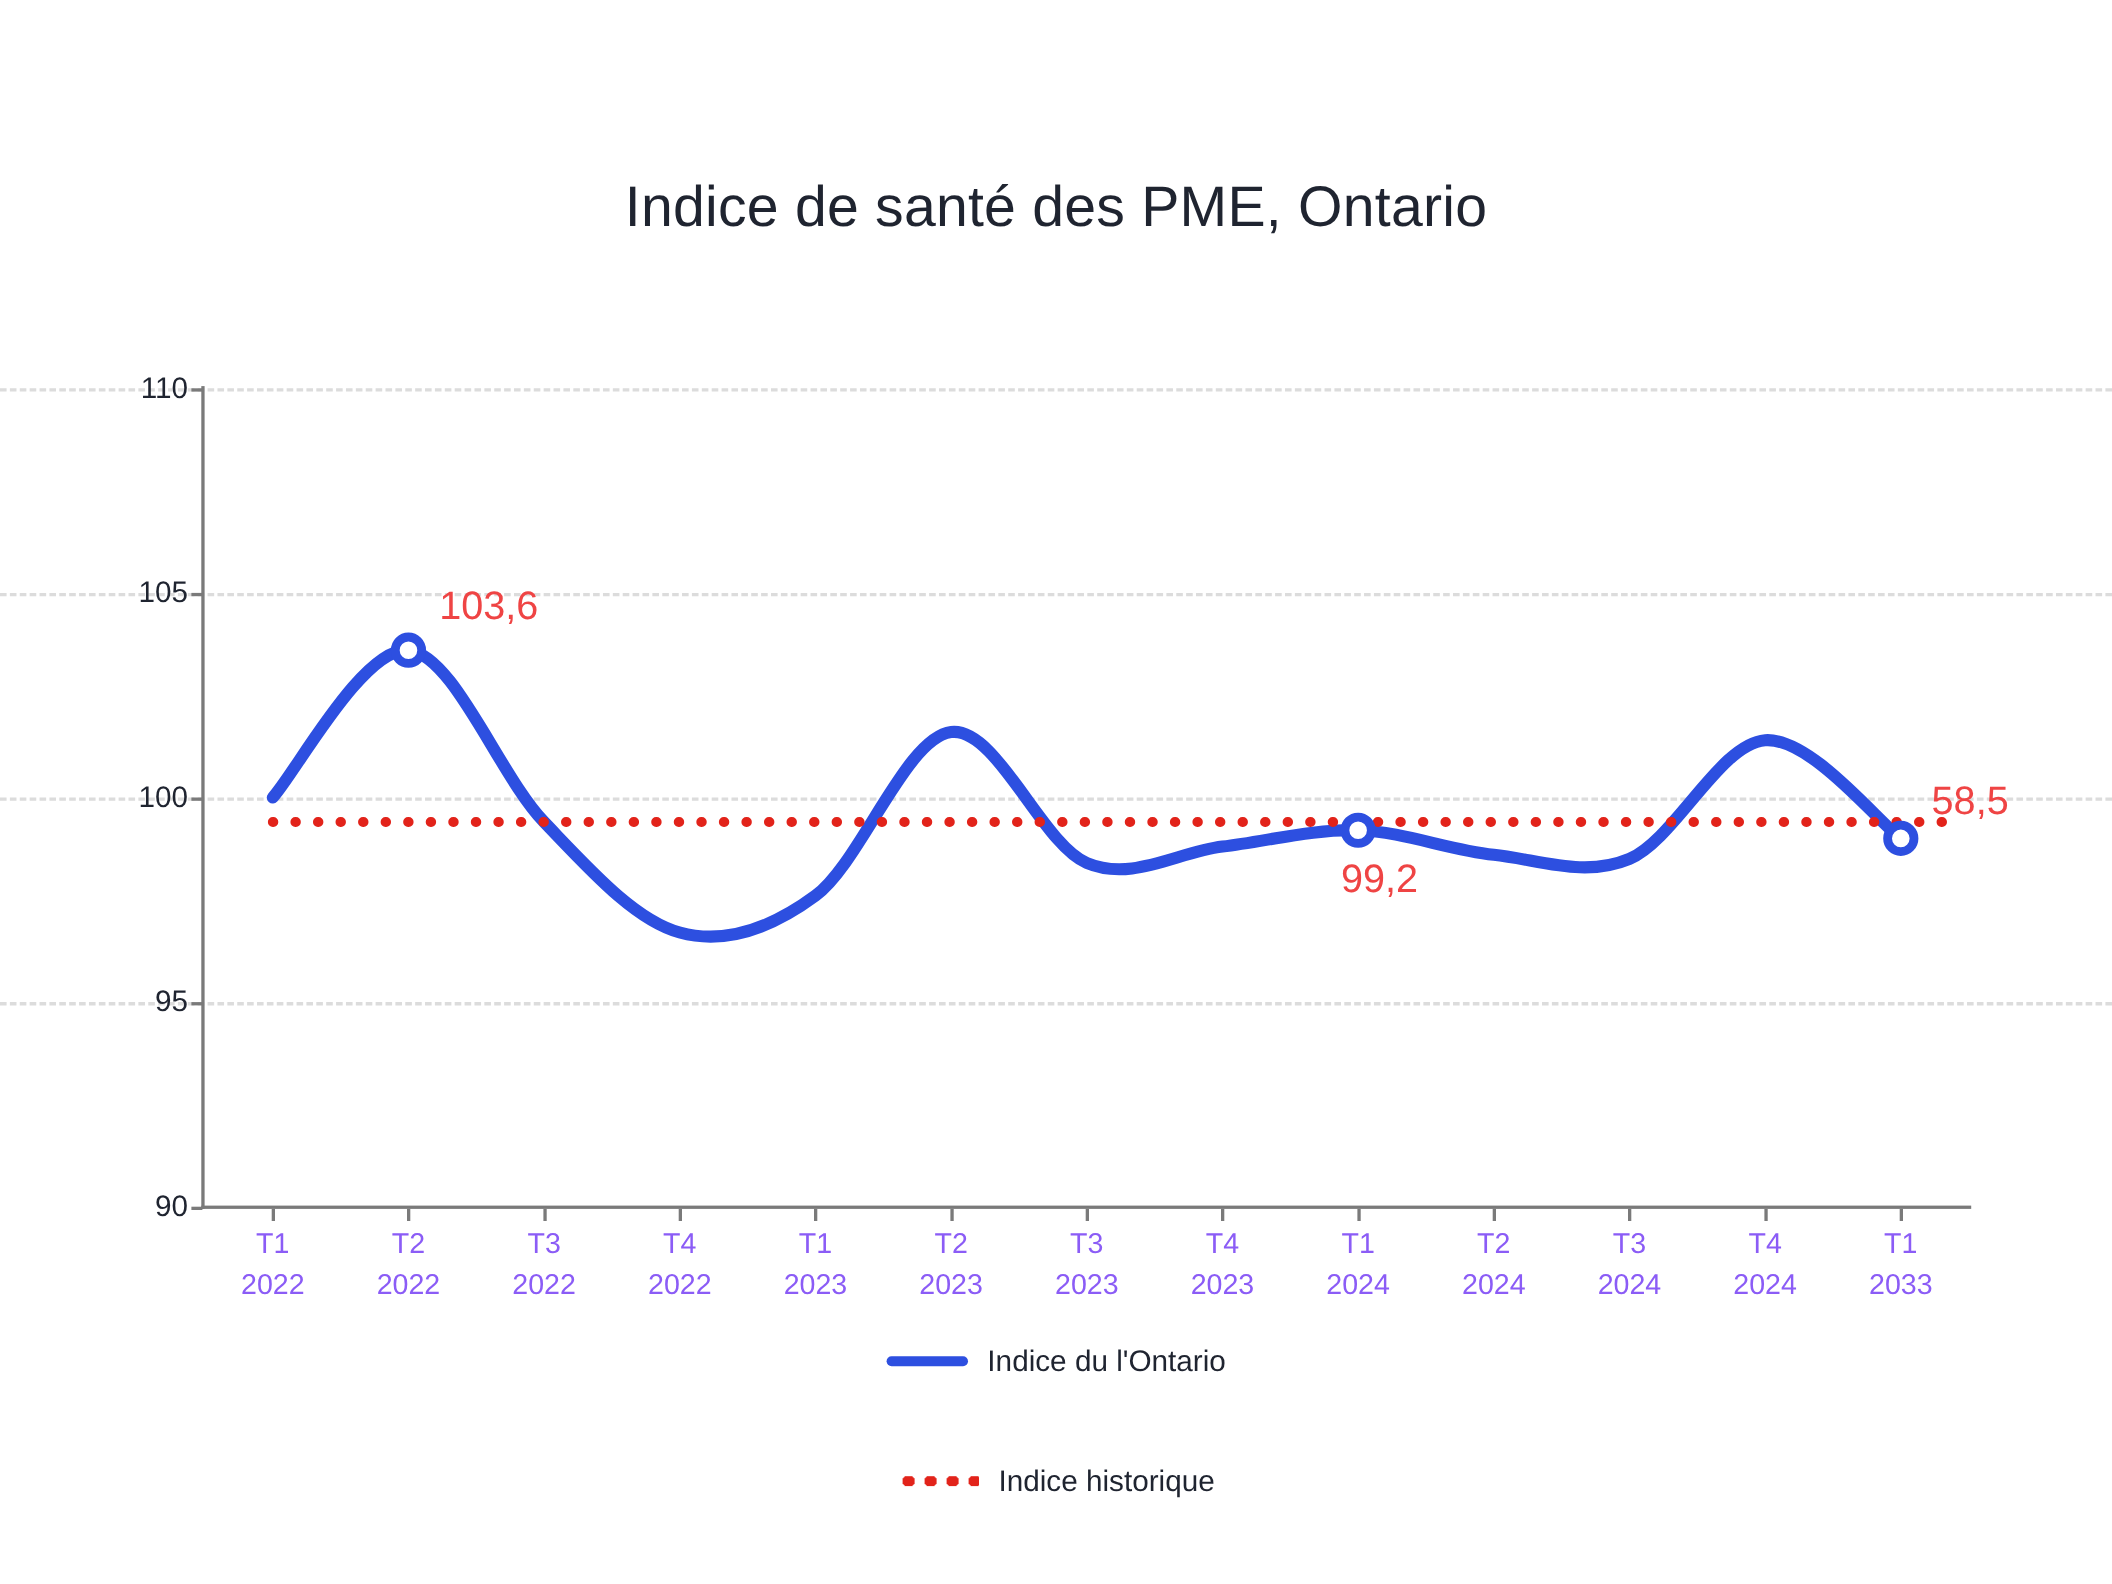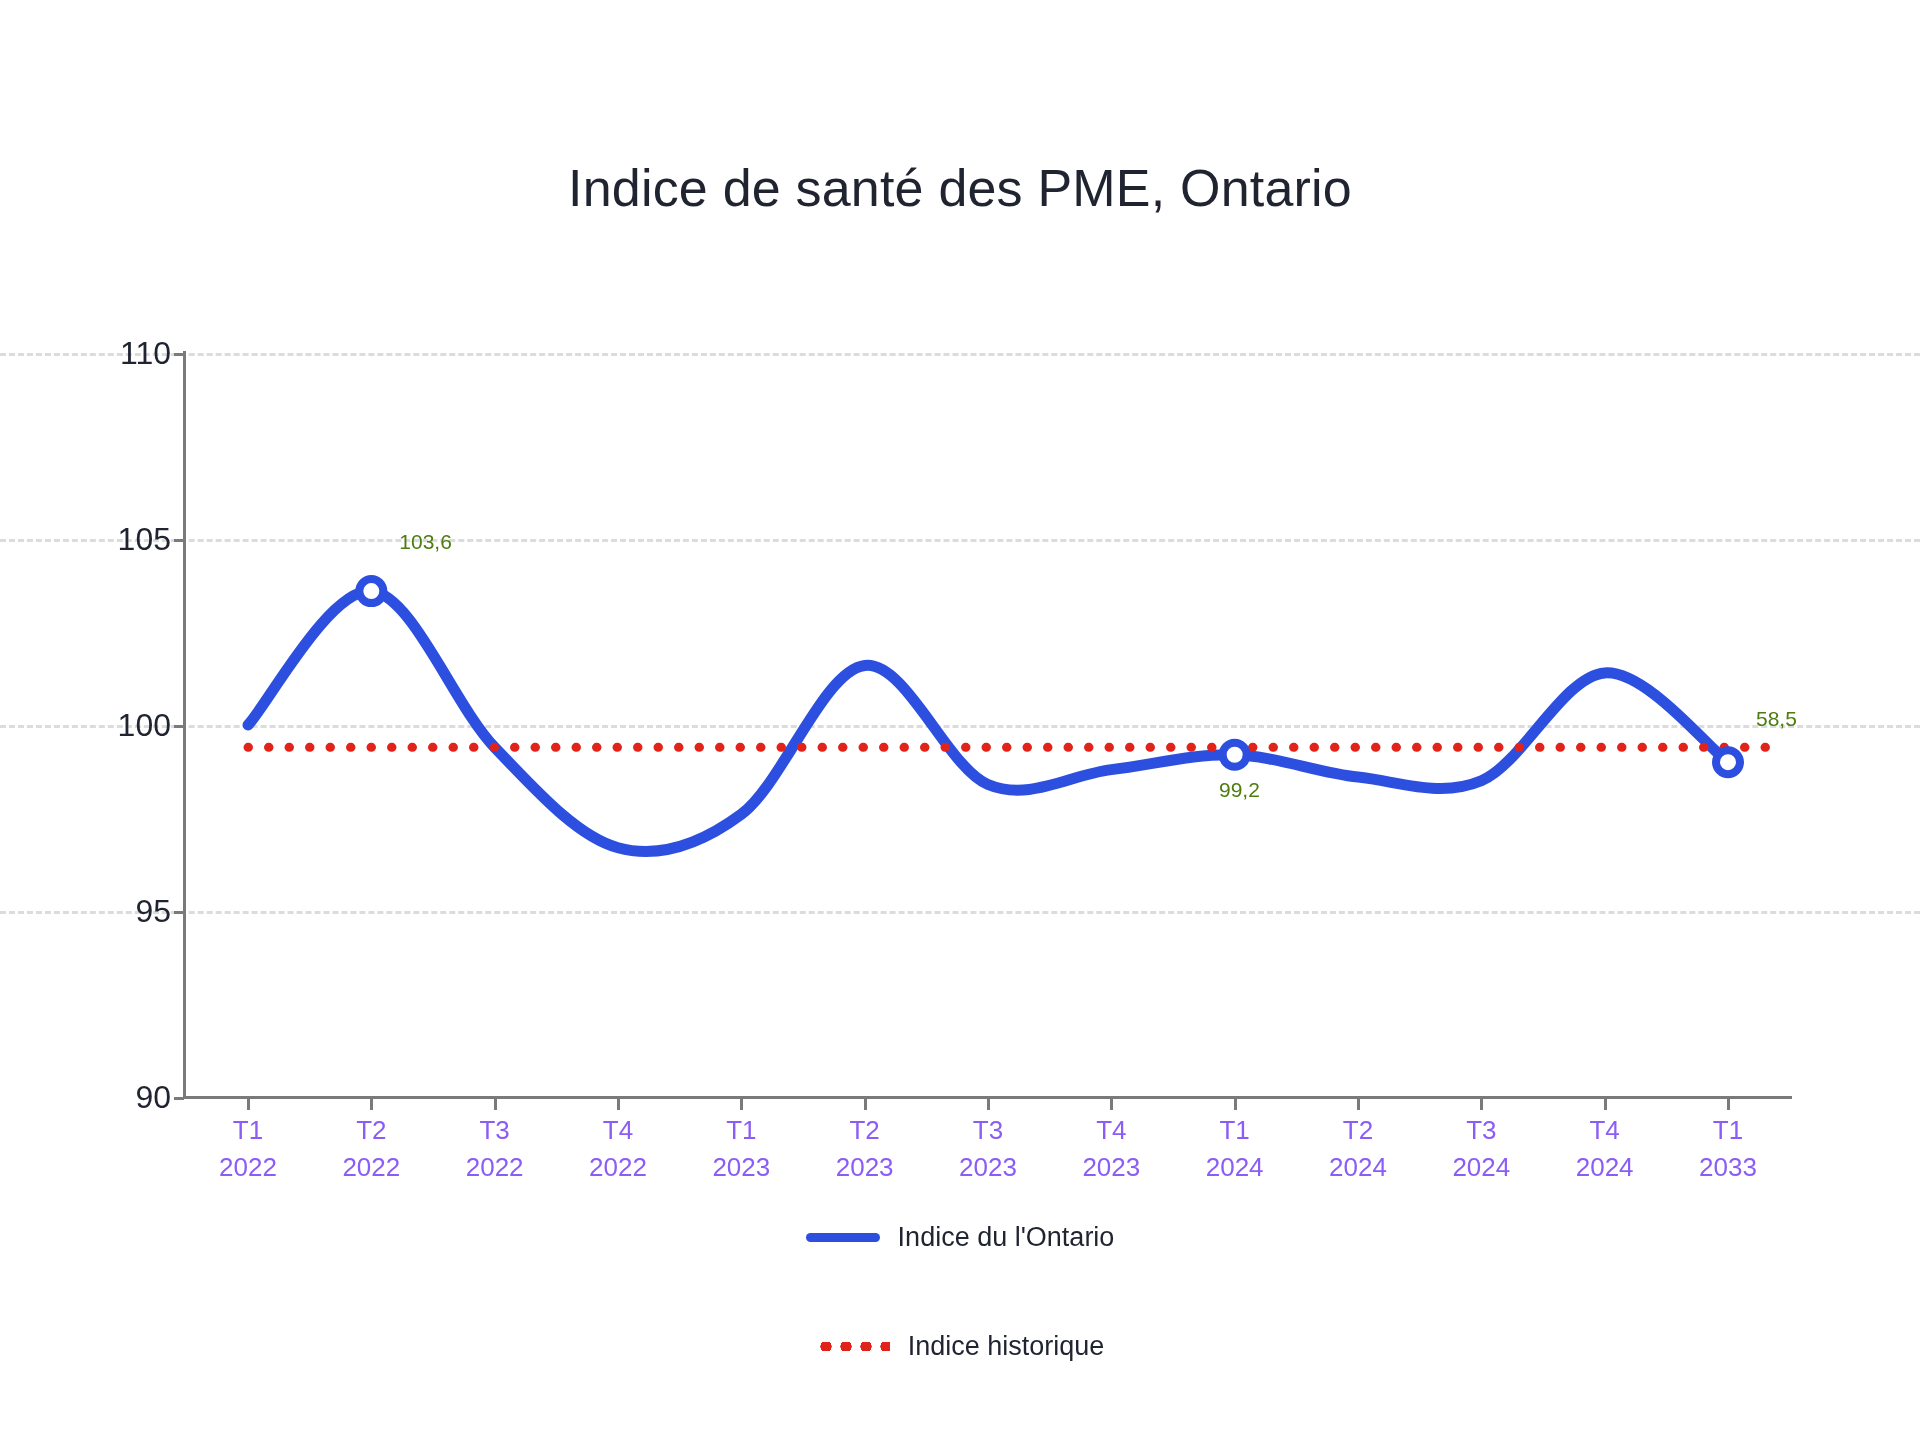--- a/index.html
+++ b/index.html
@@ -53,21 +53,21 @@
     top: 1096px;
     width: 1609px;
     height: 3px;
     background: #7a7a7a;
   }
   .y-tick {
     position: absolute;
     left: 113px;
     width: 58px;
     text-align: right;
-    font-size: 32px;
+    font-size: 27px;
     color: #1f2430;
     transform: translateY(-50%);
   }
   .y-tick-mark {
     position: absolute;
     left: 174px;
     width: 10px;
     height: 3px;
     background: #7a7a7a;
   }
@@ -83,22 +83,22 @@
   }
   .x-tick-mark {
     position: absolute;
     top: 1099px;
     width: 3px;
     height: 11px;
     background: #7a7a7a;
   }
   .data-label {
     position: absolute;
-    font-size: 21px;
-    color: #4d7c0f;
+    font-size: 36px;
+    color: #ef4444;
     white-space: nowrap;
   }
   #legend {
     position: absolute;
     top: 1222px;
     left: 0;
     width: 1920px;
     display: flex;
     justify-content: center;
     align-items: center;

